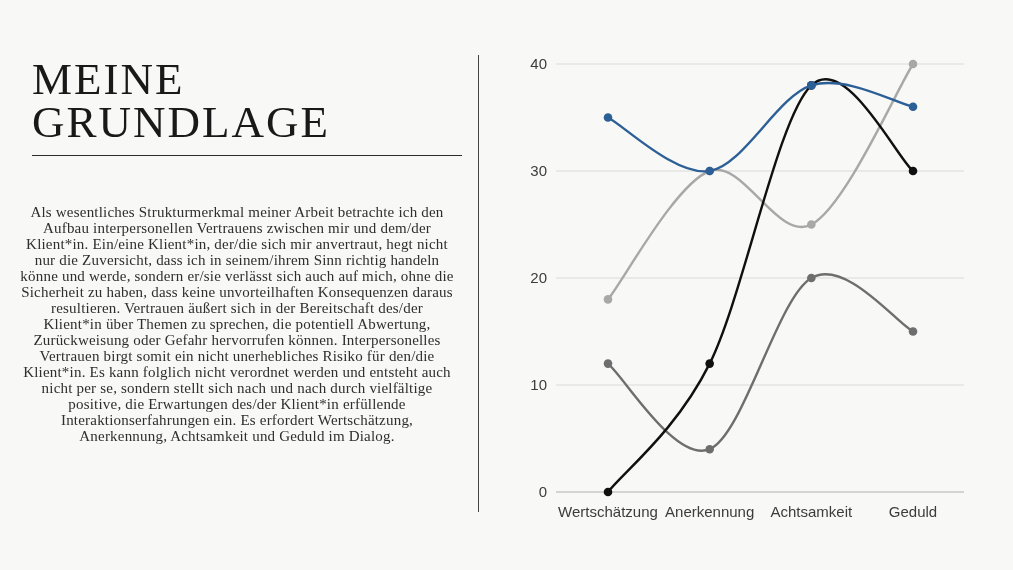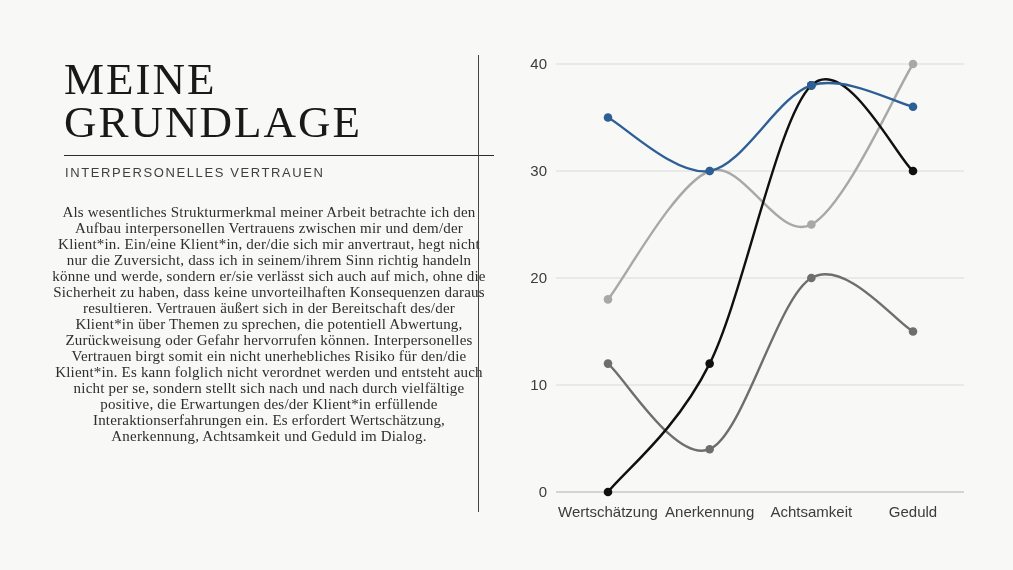--- a/index.html
+++ b/index.html
@@ -4,21 +4,21 @@
 <style>
   html,body{margin:0;padding:0;}
   body{
     width:1013px;height:570px;position:relative;overflow:hidden;
     background:#f8f8f6;
     font-family:"Liberation Sans",sans-serif;
   }
   .slide{position:absolute;inset:0;}
 
   .left-col{
-    position:absolute;left:52px;top:0;width:434px;height:570px;
+    position:absolute;left:20px;top:0;width:434px;height:570px;
   }
   .title{
     position:absolute;left:12px;top:58px;
     font-family:"Liberation Serif","DejaVu Serif",serif;
     font-size:45px;line-height:43px;letter-spacing:2px;
     color:#191919;font-weight:400;
   }
   .title-rule{
     position:absolute;left:12px;top:155px;width:430px;height:0;
     border-top:1.5px solid #2c2c2c;
@@ -49,21 +49,20 @@
 <body>
 
 <div class="slide">
 
   <div class="left-col">
     <div class="title">
       <div>MEINE</div>
       <div>GRUNDLAGE</div>
     </div>
     <div class="title-rule"></div>
-    <div class="subtitle">INTERPERSONELLES VERTRAUEN</div>
     <p class="body-text">Als wesentliches Strukturmerkmal meiner Arbeit betrachte ich den Aufbau interpersonellen Vertrauens zwischen mir und dem/der Klient*in. Ein/eine Klient*in, der/die sich mir anvertraut, hegt nicht nur die Zuversicht, dass ich in seinem/ihrem Sinn richtig handeln könne und werde, sondern er/sie verlässt sich auch auf mich, ohne die Sicherheit zu haben, dass keine unvorteilhaften Konsequenzen daraus resultieren. Vertrauen äußert sich in der Bereitschaft des/der Klient*in über Themen zu sprechen, die potentiell Abwertung, Zurückweisung oder Gefahr hervorrufen können. Interpersonelles Vertrauen birgt somit ein nicht unerhebliches Risiko für den/die Klient*in. Es kann folglich nicht verordnet werden und entsteht auch nicht per se, sondern stellt sich nach und nach durch vielfältige positive, die Erwartungen des/der Klient*in erfüllende Interaktionserfahrungen ein. Es erfordert Wertschätzung, Anerkennung, Achtsamkeit und Geduld im Dialog.</p>
   </div>
 
   <div class="v-divider"></div>
 
   <div class="chart-wrap">
     <svg width="523" height="510" viewBox="0 0 523 510" xmlns="http://www.w3.org/2000/svg">
         <line x1="66" x2="474" y1="462" y2="462" stroke="#c8c8c6" stroke-width="1.3"></line>
         <text x="57" y="467" text-anchor="end" fill="#3c3c3c">0</text>
         <line x1="66" x2="474" y1="355" y2="355" stroke="#e4e4e2" stroke-width="1.3"></line>

